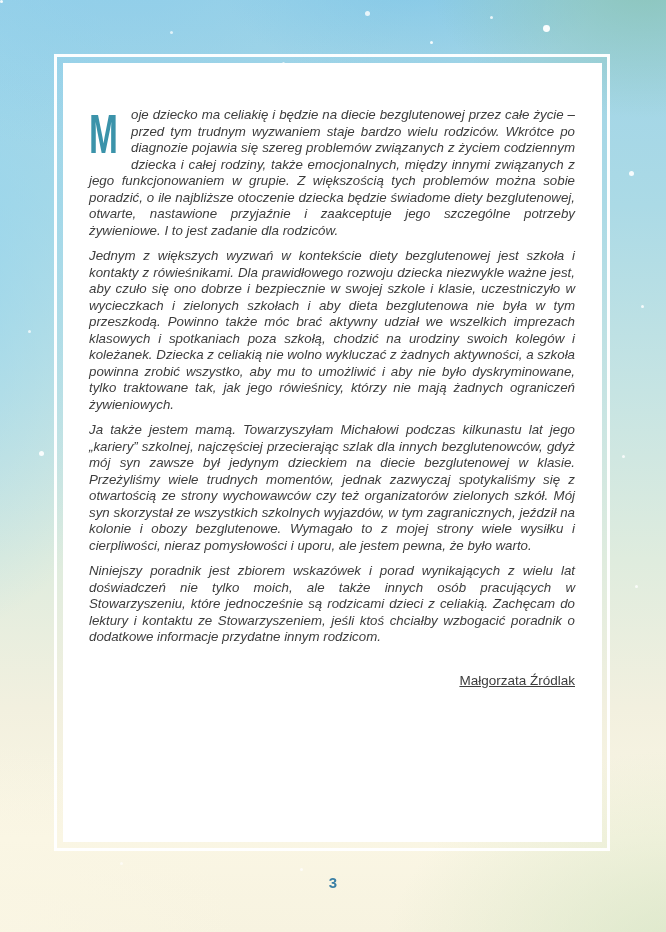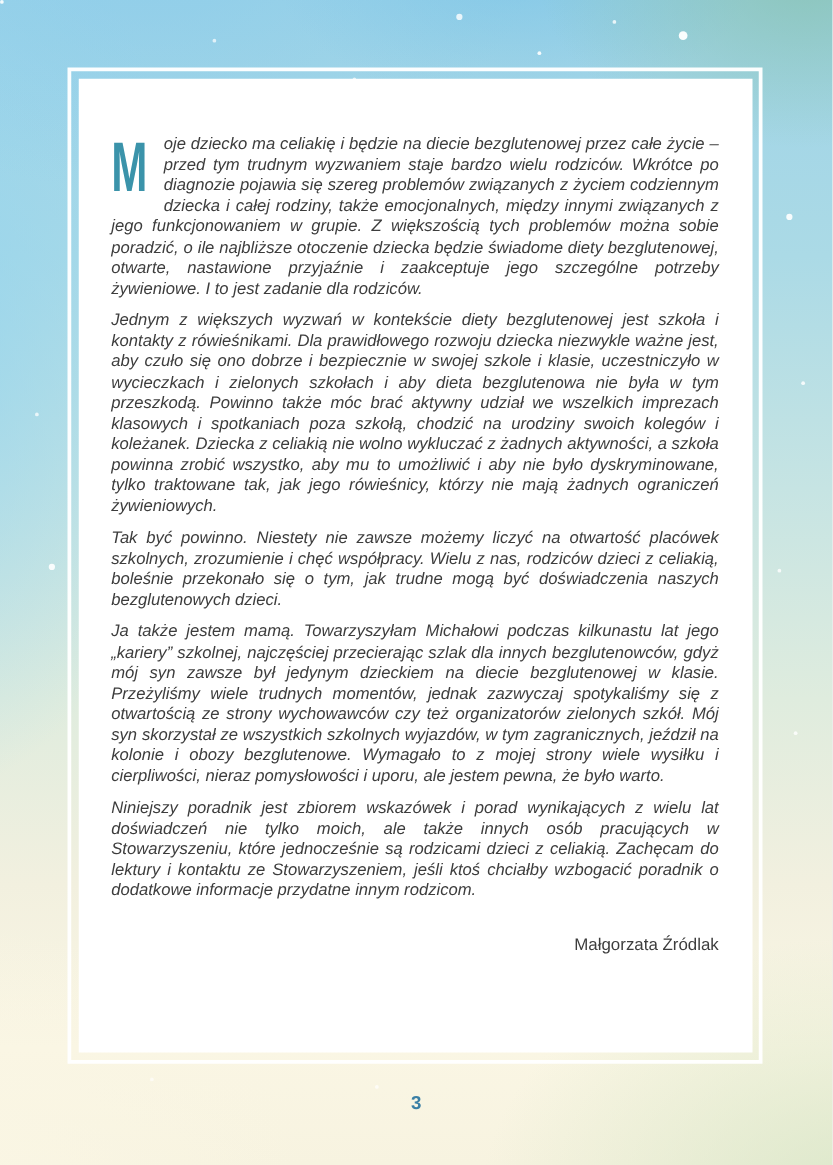--- a/index.html
+++ b/index.html
@@ -60,21 +60,21 @@
     float:left;width:33px;height:48px;margin:3px 9px 0 0;position:relative;
   }
   .dropcap .glyph{
     position:absolute;left:0;top:0;
     font-size:56px;line-height:48px;font-weight:bold;font-style:normal;
     color:#3b93aa;
     transform:scaleX(0.62);transform-origin:0 0;
     letter-spacing:0;
   }
   .signature{
-    text-align:right;font-style:normal;margin-top:27px;font-size:13.5px;color:#3d3d3d;
+    text-align:right;font-style:normal;margin-top:27px;font-size:13.5px;color:#3d3d3d;text-decoration:underline;
   }
   .page-number{
     position:absolute;left:0;top:874px;width:666px;
     text-align:center;color:#3a7fa5;
     font-size:15px;font-weight:bold;font-style:normal;
   }
 </style>
 </head>
 <body>
 
@@ -86,21 +86,20 @@
 
   <div class="panel"></div>
 
   <div class="content">
     <p>
       <span class="dropcap">
           <span class="glyph">M</span>
         </span><span>oje dziecko ma celiakię i będzie na diecie bezglutenowej przez całe życie – przed tym trudnym wyzwaniem staje bardzo wielu rodziców. Wkrótce po diagnozie pojawia się szereg problemów związanych z życiem codziennym dziecka i całej rodziny, także emocjonalnych, między innymi związanych z jego funkcjonowaniem w grupie. Z większością tych problemów można sobie poradzić, o ile najbliższe otoczenie dziecka będzie świadome diety bezglutenowej, otwarte, nastawione przyjaźnie i zaakceptuje jego szczególne potrzeby żywieniowe. I to jest zadanie dla rodziców.</span>
     </p>
     <p>Jednym z większych wyzwań w kontekście diety bezglutenowej jest szkoła i kontakty z rówieśnikami. Dla prawidłowego rozwoju dziecka niezwykle ważne jest, aby czuło się ono dobrze i bezpiecznie w swojej szkole i klasie, uczestniczyło w wycieczkach i zielonych szkołach i aby dieta bezglutenowa nie była w tym przeszkodą. Powinno także móc brać aktywny udział we wszelkich imprezach klasowych i spotkaniach poza szkołą, chodzić na urodziny swoich kolegów i koleżanek. Dziecka z celiakią nie wolno wykluczać z żadnych aktywności, a szkoła powinna zrobić wszystko, aby mu to umożliwić i aby nie było dyskryminowane, tylko traktowane tak, jak jego rówieśnicy, którzy nie mają żadnych ograniczeń żywieniowych.</p>
-    <p>Tak być powinno. Niestety nie zawsze możemy liczyć na otwartość placówek szkolnych, zrozumienie i chęć współpracy. Wielu z nas, rodziców dzieci z celiakią, boleśnie przekonało się o tym, jak trudne mogą być doświadczenia naszych bezglutenowych dzieci.</p>
     <p>Ja także jestem mamą. Towarzyszyłam Michałowi podczas kilkunastu lat jego „kariery” szkolnej, najczęściej przecierając szlak dla innych bezglutenowców, gdyż mój syn zawsze był jedynym dzieckiem na diecie bezglutenowej w klasie. Przeżyliśmy wiele trudnych momentów, jednak zazwyczaj spotykaliśmy się z otwartością ze strony wychowawców czy też organizatorów zielonych szkół. Mój syn skorzystał ze wszystkich szkolnych wyjazdów, w tym zagranicznych, jeździł na kolonie i obozy bezglutenowe. Wymagało to z mojej strony wiele wysiłku i cierpliwości, nieraz pomysłowości i uporu, ale jestem pewna, że było warto.</p>
     <p>Niniejszy poradnik jest zbiorem wskazówek i porad wynikających z wielu lat doświadczeń nie tylko moich, ale także innych osób pracujących w Stowarzyszeniu, które jednocześnie są rodzicami dzieci z celiakią. Zachęcam do lektury i kontaktu ze Stowarzyszeniem, jeśli ktoś chciałby wzbogacić poradnik o dodatkowe informacje przydatne innym rodzicom.</p>
     <div class="signature">Małgorzata Źródlak</div>
   </div>
 
   <div class="page-number">3</div>
 
 </div>
 
 </body></html>

